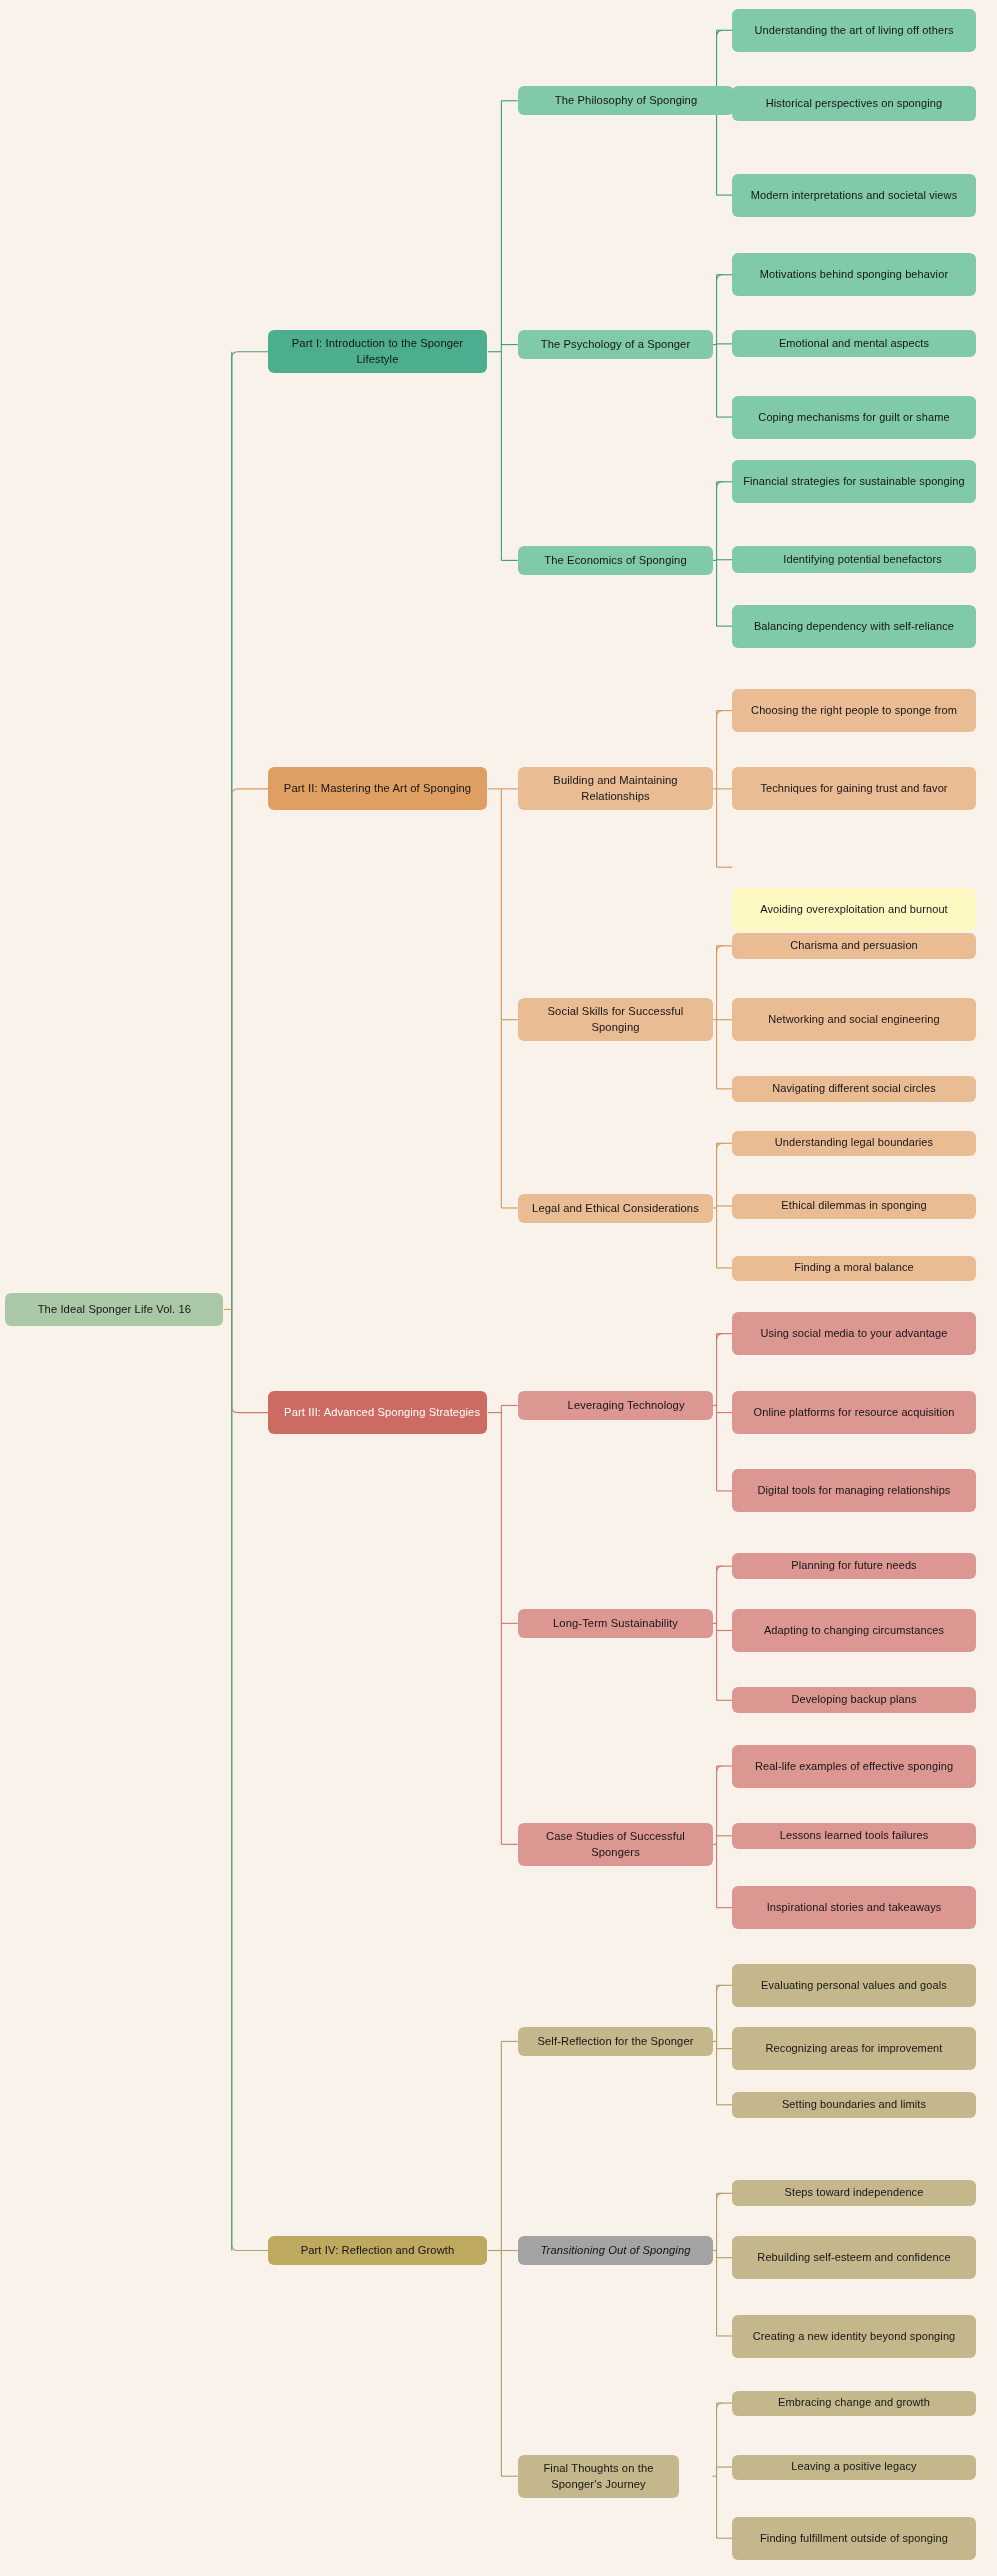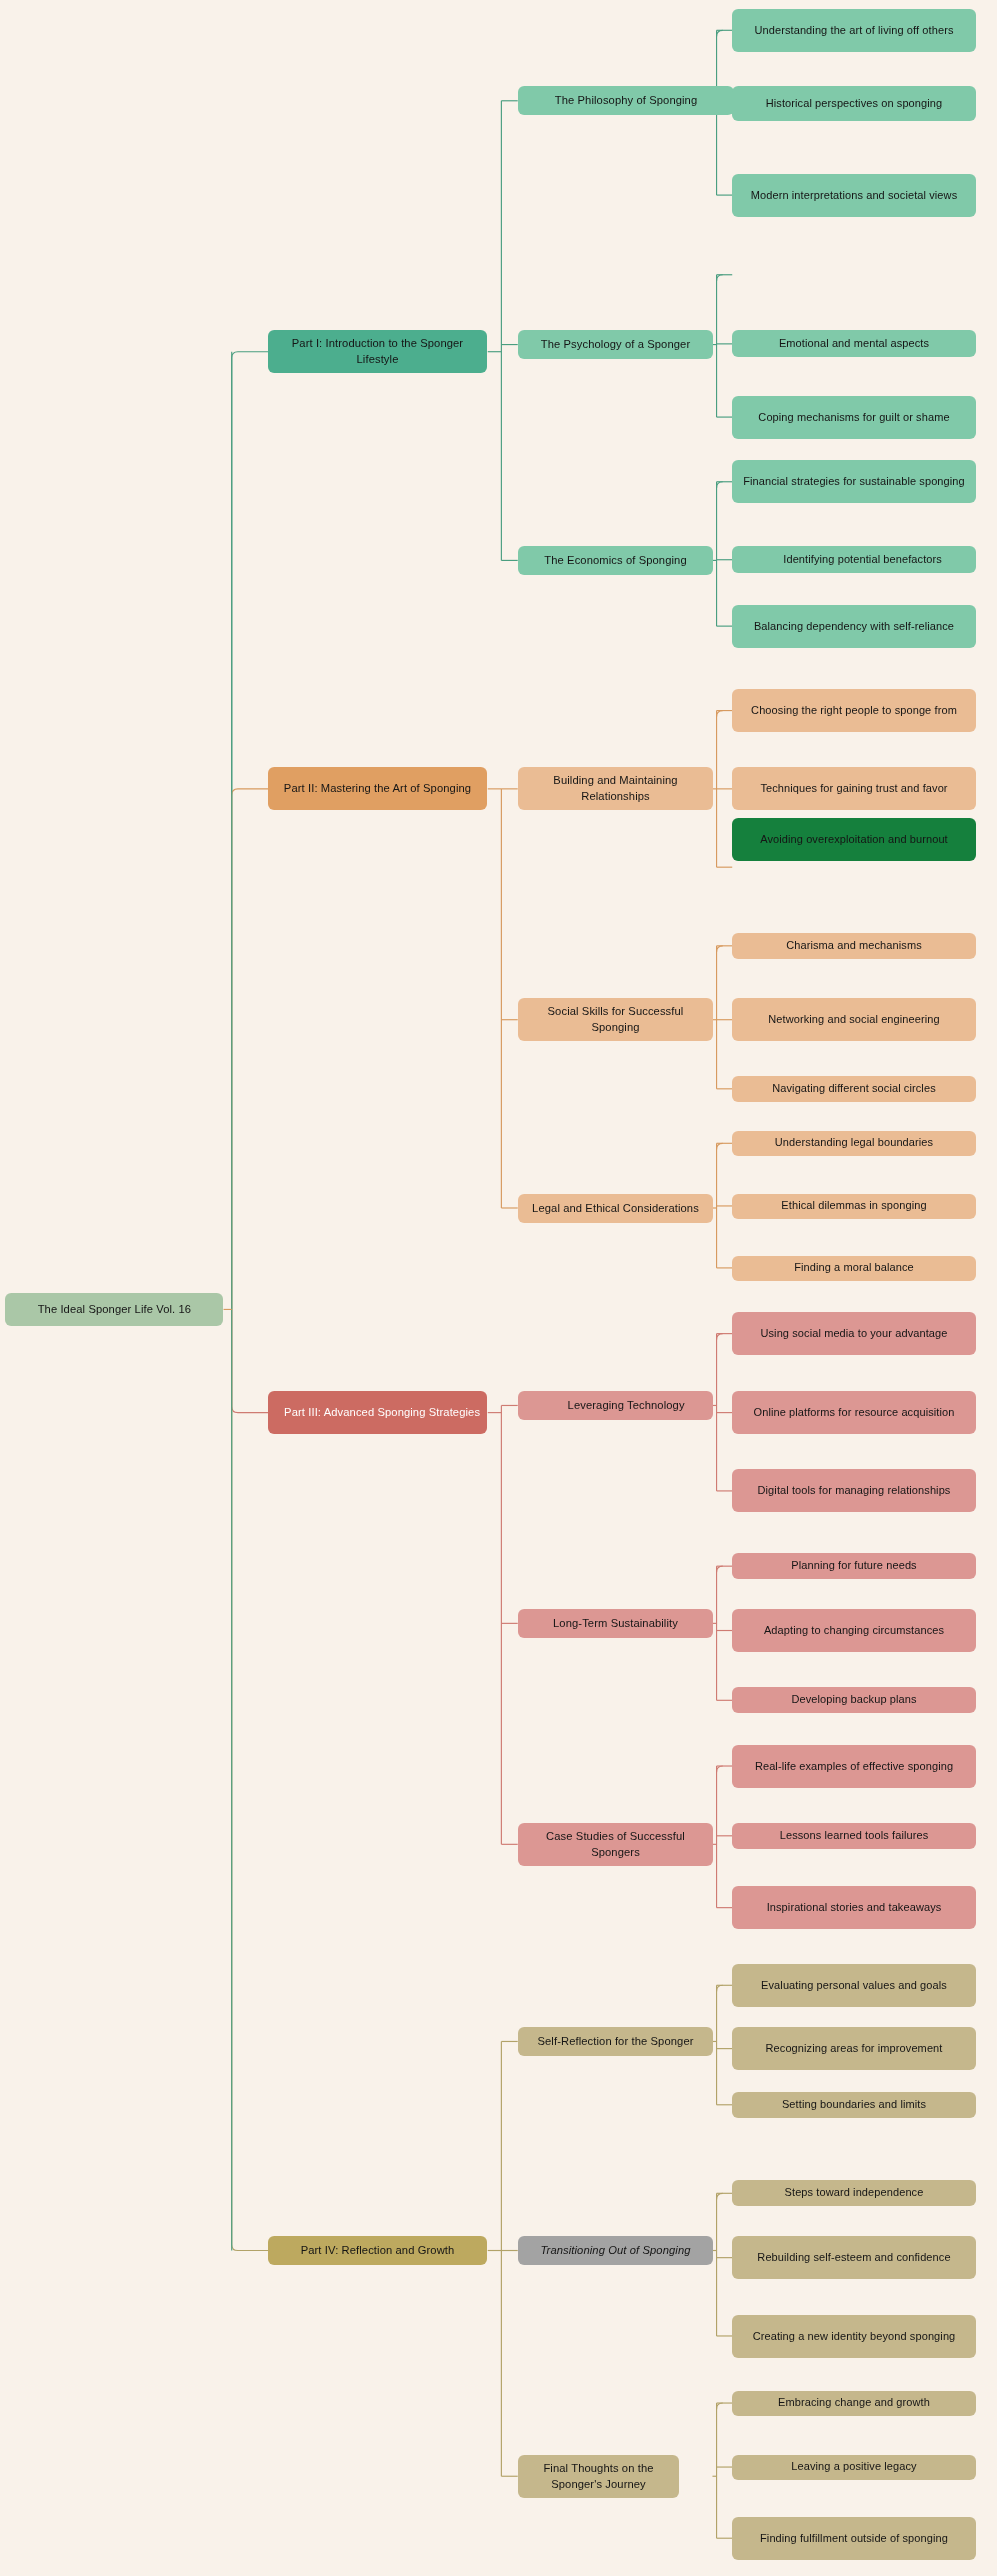--- a/index.html
+++ b/index.html
@@ -161,20 +161,23 @@
     </div>
     <div class="node n-leaf" style="left: 732px; top: 86px; width: 244px; height: 35px; background: rgb(128, 201, 169);">
       <span>Historical perspectives on sponging</span>
     </div>
     <div class="node n-leaf" style="left: 732px; top: 174px; width: 244px; height: 43px; background: rgb(128, 201, 169);">
       <span>Modern interpretations and societal views</span>
     </div>
     <div class="node n-sec" style="left: 518px; top: 330px; width: 195px; height: 29px; background: rgb(128, 201, 169);">
       <span>The Psychology of a Sponger</span>
     </div>
+    <div class="node n-leaf" style="left: 732px; top: 253px; width: 244px; height: 43px; background: rgb(128, 201, 169);">
+      <span>Motivations behind sponging behavior</span>
+    </div>
     <div class="node n-leaf" style="left: 732px; top: 330px; width: 244px; height: 27px; background: rgb(128, 201, 169);">
       <span>Emotional and mental aspects</span>
     </div>
     <div class="node n-leaf" style="left: 732px; top: 396px; width: 244px; height: 43px; background: rgb(128, 201, 169);">
       <span>Coping mechanisms for guilt or shame</span>
     </div>
     <div class="node n-sec" style="left: 518px; top: 546px; width: 195px; height: 29px; background: rgb(128, 201, 169);">
       <span>The Economics of Sponging</span>
     </div>
     <div class="node n-leaf" style="left: 732px; top: 460px; width: 244px; height: 43px; background: rgb(128, 201, 169);">
@@ -191,28 +194,28 @@
     </div>
     <div class="node n-sec" style="left: 518px; top: 767px; width: 195px; height: 43px; background: rgb(234, 188, 148);">
       <span>Building and Maintaining Relationships</span>
     </div>
     <div class="node n-leaf" style="left: 732px; top: 689px; width: 244px; height: 43px; background: rgb(234, 188, 148);">
       <span>Choosing the right people to sponge from</span>
     </div>
     <div class="node n-leaf" style="left: 732px; top: 767px; width: 244px; height: 43px; background: rgb(234, 188, 148);">
       <span>Techniques for gaining trust and favor</span>
     </div>
-    <div class="node n-leaf" style="left: 732px; top: 818px; width: 244px; height: 43px; background: #15803d;">
+    <div class="node n-leaf" style="left: 732px; top: 888px; width: 244px; height: 43px; background: #fef9c3;">
       <span>Avoiding overexploitation and burnout</span>
     </div>
     <div class="node n-sec" style="left: 518px; top: 998px; width: 195px; height: 43px; background: rgb(234, 188, 148);">
       <span>Social Skills for Successful Sponging</span>
     </div>
     <div class="node n-leaf" style="left: 732px; top: 933px; width: 244px; height: 26px; background: rgb(234, 188, 148);">
-      <span>Charisma and mechanisms</span>
+      <span>Charisma and persuasion</span>
     </div>
     <div class="node n-leaf" style="left: 732px; top: 998px; width: 244px; height: 43px; background: rgb(234, 188, 148);">
       <span>Networking and social engineering</span>
     </div>
     <div class="node n-leaf" style="left: 732px; top: 1076px; width: 244px; height: 26px; background: rgb(234, 188, 148);">
       <span>Navigating different social circles</span>
     </div>
     <div class="node n-sec" style="left: 518px; top: 1194px; width: 195px; height: 29px; background: rgb(234, 188, 148);">
       <span>Legal and Ethical Considerations</span>
     </div>

